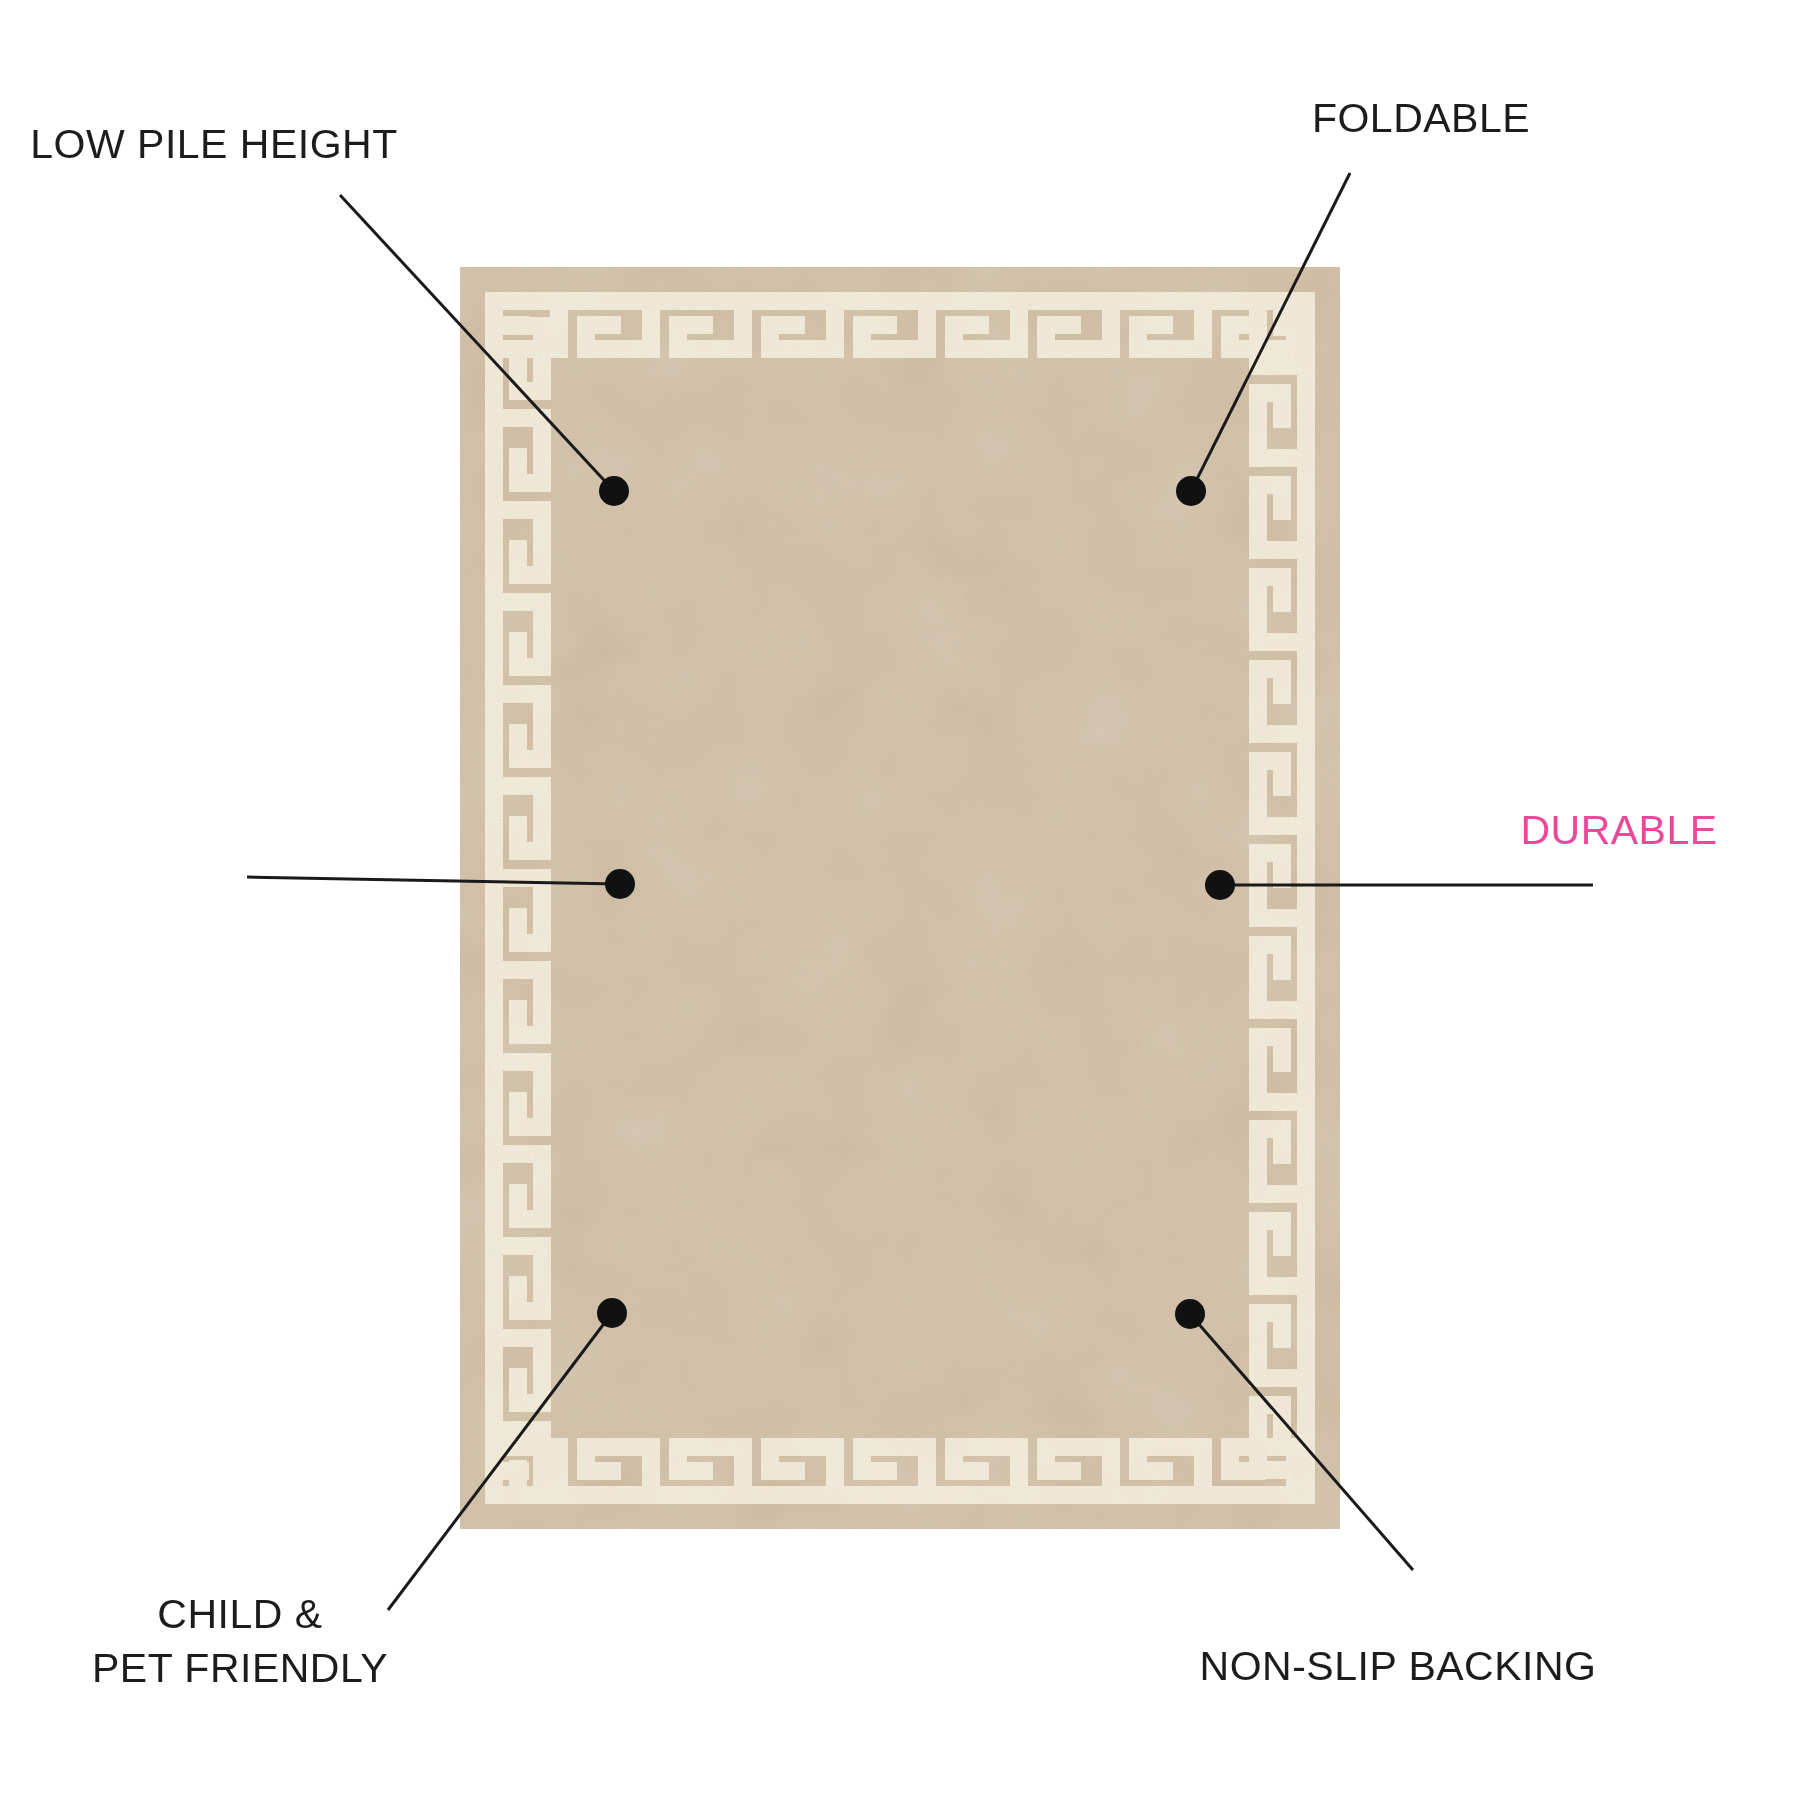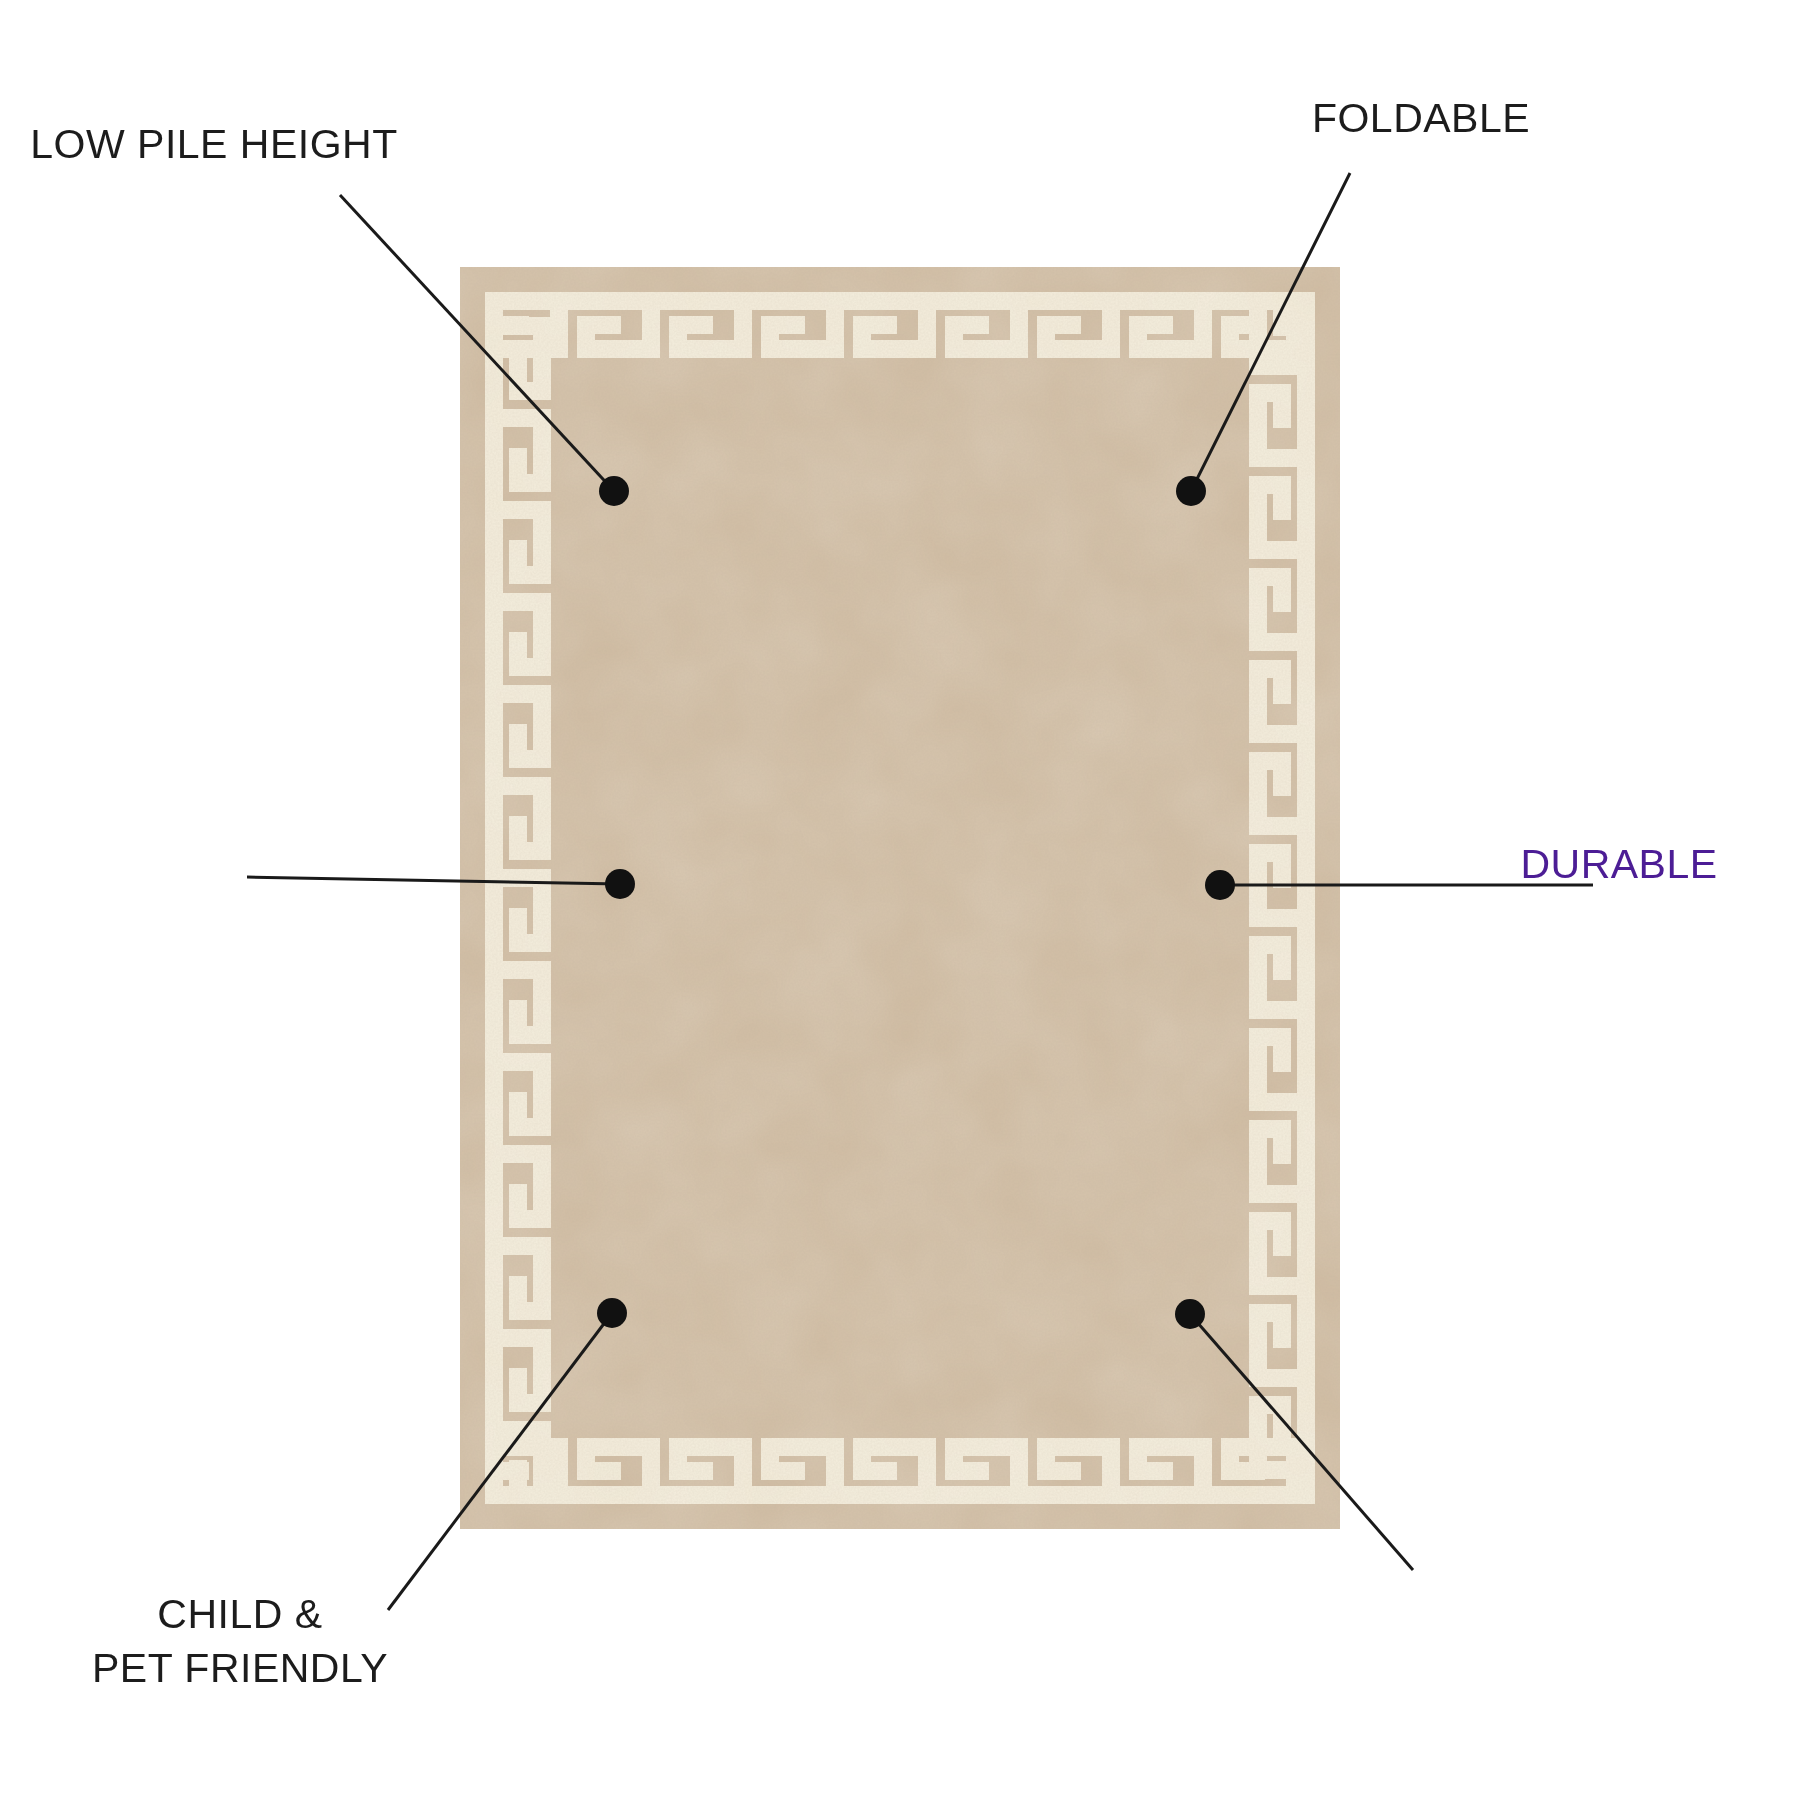--- a/index.html
+++ b/index.html
@@ -81,17 +81,18 @@
       <line x1="1593" y1="885" x2="1220" y2="885" stroke="#1a1a1a" stroke-width="3"></line>
       <circle cx="1220" cy="885" r="15" fill="#111111"></circle>
       <line x1="388" y1="1610" x2="612" y2="1313" stroke="#1a1a1a" stroke-width="3"></line>
       <circle cx="612" cy="1313" r="15" fill="#111111"></circle>
       <line x1="1413" y1="1570" x2="1190" y2="1314" stroke="#1a1a1a" stroke-width="3"></line>
       <circle cx="1190" cy="1314" r="15" fill="#111111"></circle>
     </svg>
 
   <div class="callout-label" style="left: 214px; top: 144px; color: rgb(28, 28, 28);">LOW PILE HEIGHT</div>
   <div class="callout-label" style="left: 1421px; top: 118px; color: rgb(28, 28, 28);">FOLDABLE</div>
-  <div class="callout-label" style="left: 1619px; top: 864px; color: #4c1d95;">DURABLE</div>
+  <div class="callout-label" style="left: 1619px; top: 830px; color: #ec4899;">DURABLE</div>
   <div class="callout-label" style="left: 240px; top: 1641px; color: rgb(28, 28, 28); text-align: center;">CHILD &amp;
 PET FRIENDLY</div>
+  <div class="callout-label" style="left: 1398px; top: 1666px; color: rgb(28, 28, 28);">NON-SLIP BACKING</div>
 
 </div>
 
 </body></html>

